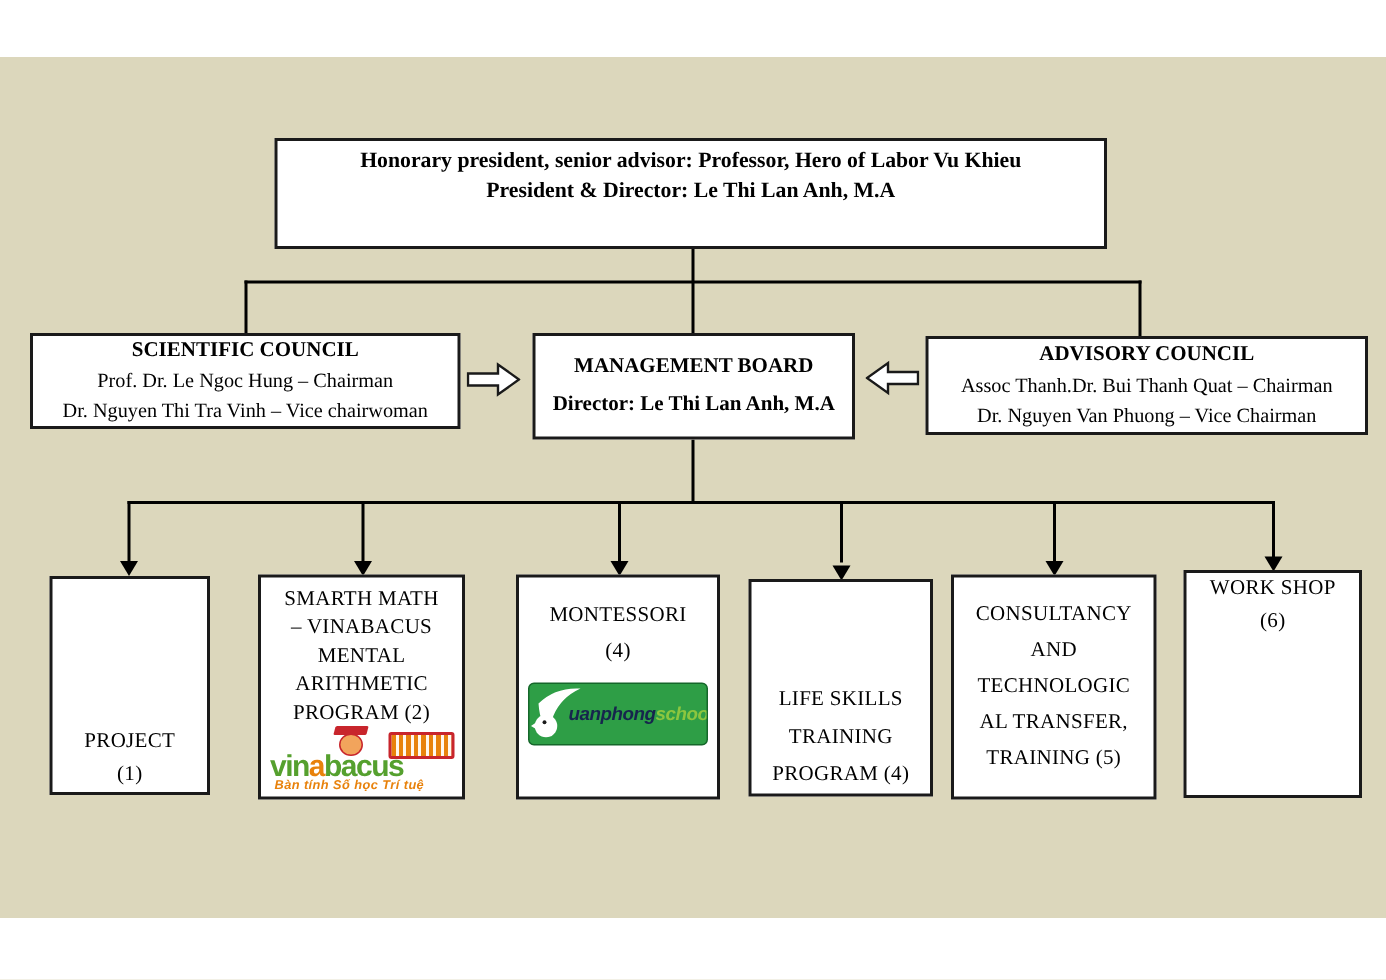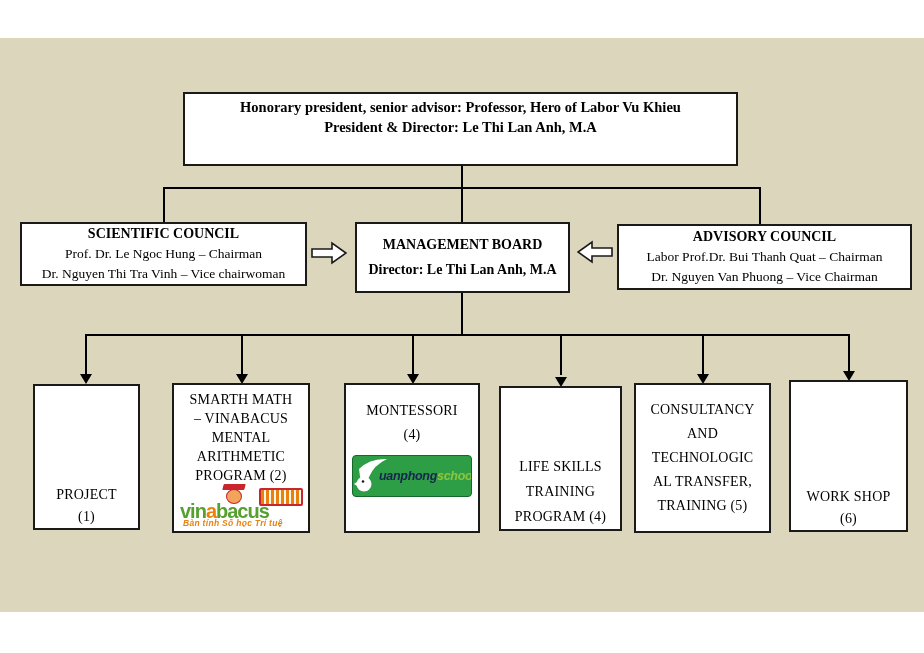--- a/index.html
+++ b/index.html
@@ -28,21 +28,21 @@
   .unit-label{white-space:pre-line;}
   .u1{left:33px;top:384px;width:107px;height:146px;justify-content:flex-end;}
   .u2{left:172px;top:383px;width:138px;height:150px;justify-content:flex-start;padding-top:5px;}
   .u2 .unit-label{line-height:19px;}
   .u3{left:344px;top:383px;width:136px;height:150px;justify-content:flex-start;padding-top:14px;}
   .u3 .unit-label{line-height:24px;}
   .u4{left:499px;top:386px;width:123px;height:145px;justify-content:flex-end;}
   .u4 .unit-label{line-height:25px;}
   .u5{left:634px;top:383px;width:137px;height:150px;justify-content:center;}
   .u5 .unit-label{line-height:24px;}
-  .u6{left:789px;top:380px;width:119px;height:152px;justify-content:flex-end;}
+  .u6{left:789px;top:380px;width:119px;height:152px;justify-content:flex-start;}
   
   .hline,.vline{position:absolute;background:#000;}
   .arrow-down{position:absolute;width:0;height:0;border-left:6px solid transparent;
     border-right:6px solid transparent;border-top:10px solid #000;}
   .harrow{position:absolute;}
   
   .vinabacus{position:relative;width:128px;height:48px;margin-top:1px;flex:none;}
   .vb-word{position:absolute;left:3px;bottom:11px;font-family:"Liberation Sans",sans-serif;
     font-weight:bold;font-size:20px;line-height:23px;letter-spacing:-1px;}
   .vb-g{color:#55A02E;}
@@ -110,21 +110,21 @@
     <div class="mid-line">Dr. Nguyen Thi Tra Vinh – Vice chairwoman</div>
   </div>
 
   <div class="box mgmt-box">
     <div class="mid-title" style="margin-bottom:4px;">MANAGEMENT BOARD</div>
     <div class="mid-line-bold">Director: Le Thi Lan Anh, M.A</div>
   </div>
 
   <div class="box adv-box">
     <div class="mid-title">ADVISORY COUNCIL</div>
-    <div class="mid-line">Labor Prof.Dr. Bui Thanh Quat – Chairman</div>
+    <div class="mid-line">Assoc Thanh.Dr. Bui Thanh Quat – Chairman</div>
     <div class="mid-line">Dr. Nguyen Van Phuong – Vice Chairman</div>
   </div>
 
   <div class="box unit u1">
     <div class="unit-label">PROJECT
 (1)</div>
   </div>
 
   <div class="box unit u2">
     <div class="unit-label">SMARTH MATH

